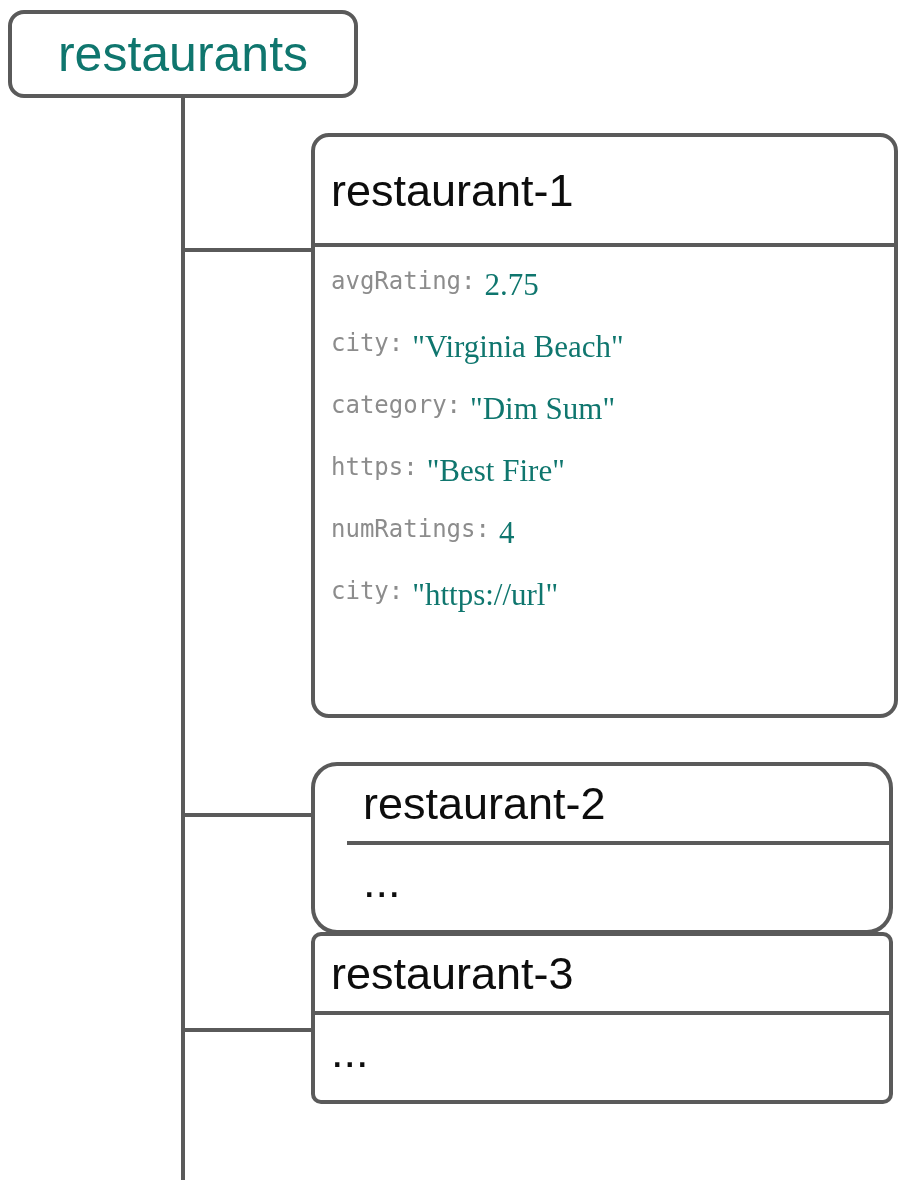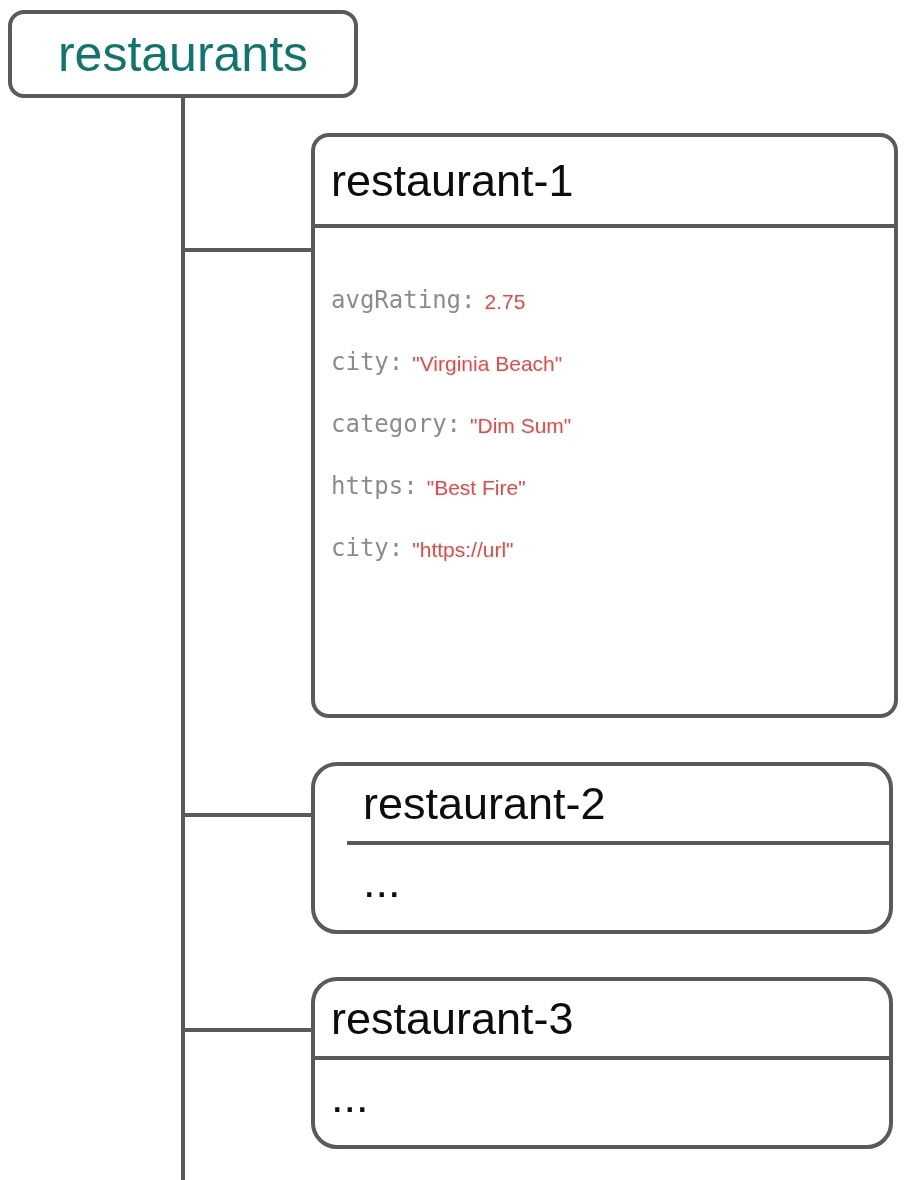--- a/index.html
+++ b/index.html
@@ -68,28 +68,28 @@
   .doc-card.card-stub-a {
     left: 311px;
     top: 762px;
     width: 582px;
     height: 172px;
     border-radius: 26px;
     padding-left: 32px;
   }
   .doc-card.card-stub-b {
     left: 311px;
-    top: 977px;
+    top: 932px;
     width: 582px;
     height: 172px;
-    border-radius: 26px;
+    border-radius: 10px;
   }
 
   .doc-header {
-    height: 91px;
+    height: 110px;
     box-sizing: border-box;
     border-bottom: 4px solid #5a5a5a;
     display: flex;
     align-items: center;
     padding-left: 16px;
   }
   .card-stub-a .doc-header,
   .card-stub-b .doc-header {
     height: 79px;
   }
@@ -105,34 +105,34 @@
     padding: 22px 16px 0 16px;
   }
   .card-stub-a .doc-body,
   .card-stub-b .doc-body {
     padding-top: 14px;
   }
 
   .field-row {
     height: 62px;
     display: flex;
-    align-items: flex-end;
+    align-items: flex-start;
     white-space: nowrap;
   }
   .field-key {
     font-family: "DejaVu Sans Mono", monospace;
     font-size: 24px;
     line-height: 1;
     color: #8c8c8c;
   }
   .field-value {
-    font-family: Liberation Sans, sans-serif;
-    font-size: 21px;
-    line-height: 1;
-    color: #ef4444;
+    font-family: Liberation Serif, serif;
+    font-size: 31px;
+    line-height: 1;
+    color: #0f766e;
     margin-left: 9px;
   }
   .ellipsis-text {
     font-family: "Liberation Sans", sans-serif;
     font-size: 45px;
     line-height: 1;
     color: #0d0d0d;
   }
 </style>
 </head>
@@ -174,20 +174,24 @@
       <div class="field-row">
         <span class="field-key">category:</span>
         <span class="field-value">"Dim Sum"</span>
       </div>
 
       <div class="field-row">
         <span class="field-key">https:</span>
         <span class="field-value">"Best Fire"</span>
       </div>
 
+      <div class="field-row">
+        <span class="field-key">numRatings:</span>
+        <span class="field-value">4</span>
+      </div>
 
       <div class="field-row">
         <span class="field-key">city:</span>
         <span class="field-value">"https://url"</span>
       </div>
 
 
     </div>
   </div>
 

